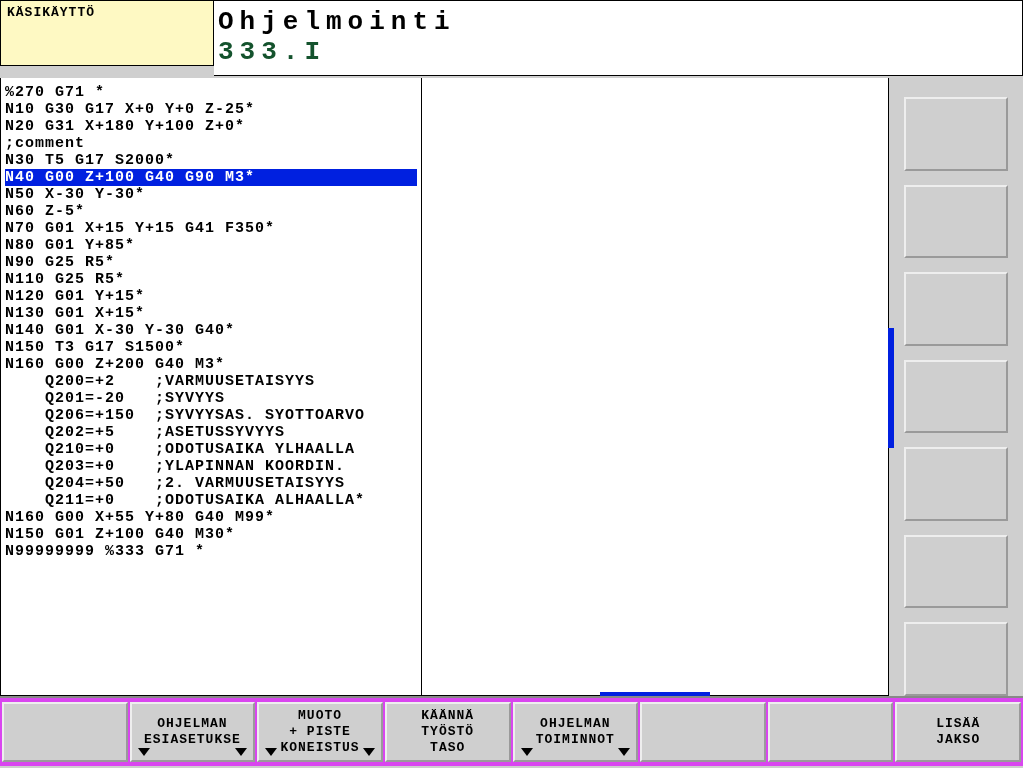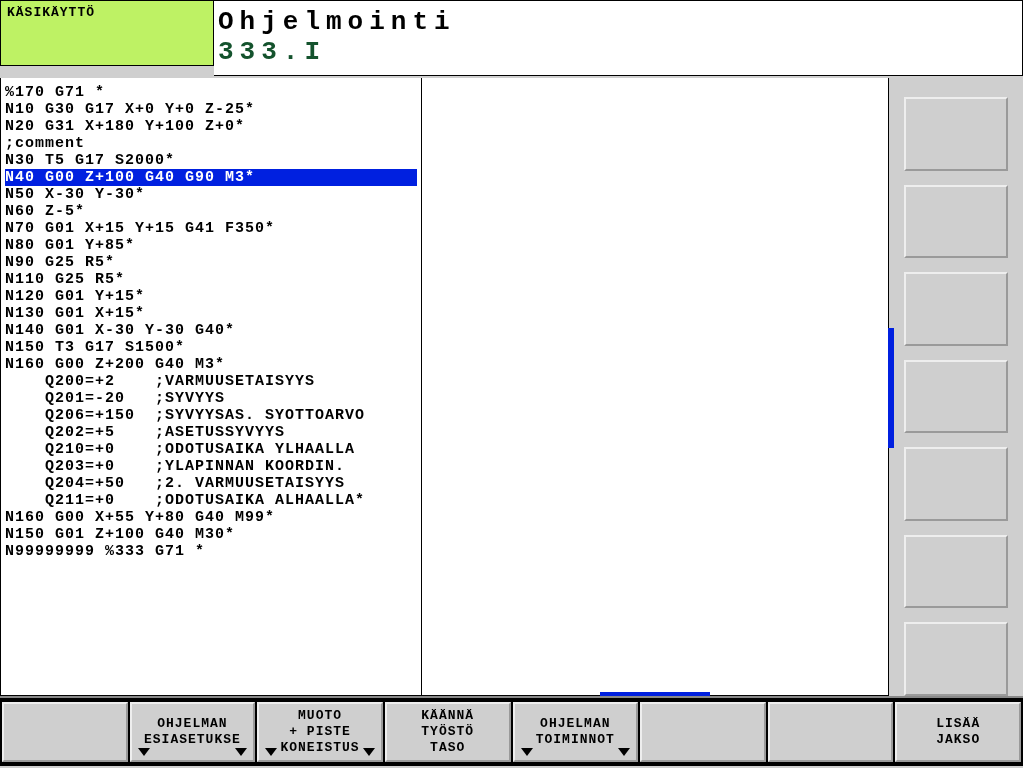--- a/index.html
+++ b/index.html
@@ -14,21 +14,21 @@
   }
   .header-row {
     display: flex;
     height: 78px;
     background: #cfcfcf;
   }
   .mode-box {
     width: 214px;
     height: 66px;
     border: 1px solid #000;
-    background: #bef264;
+    background: #fef9c3;
     padding: 4px 6px;
     font-size: 13px;
     letter-spacing: 1px;
   }
   .title-box {
     flex: 1;
     height: 76px;
     border: 1px solid #000;
     border-left: none;
     background: #fff;
@@ -106,21 +106,21 @@
   .side-btn {
     width: 104px;
     height: 74px;
     background: #cfcfcf;
     border: 2px outset #eee;
   }
   .softkey-row {
     display: flex;
     height: 70px;
     border-top: 2px solid #888;
-    background: #000000;
+    background: #d946ef;
     align-items: center;
     padding: 0 2px;
     gap: 2px;
   }
   .softkey {
     flex: 1;
     height: 60px;
     background: #cfcfcf;
     border: 2px outset #eee;
     display: flex;
@@ -153,21 +153,21 @@
     <span>KÄSIKÄYTTÖ</span>
   </div>
   <div class="title-box">
     <div class="title-line1">Ohjelmointi</div>
     <div class="title-line2">333.I</div>
   </div>
 </div>
 
 <div class="main-area">
   <div class="editor-panel" id="editor">
-      <div class="code-line">%170 G71 *</div>
+      <div class="code-line">%270 G71 *</div>
       <div class="code-line">N10 G30 G17 X+0 Y+0 Z-25*</div>
       <div class="code-line">N20 G31 X+180 Y+100 Z+0*</div>
       <div class="code-line">;comment</div>
       <div class="code-line">N30 T5 G17 S2000*</div>
       <div class="code-line selected">N40 G00 Z+100 G40 G90 M3*</div>
       <div class="code-line">N50 X-30 Y-30*</div>
       <div class="code-line">N60 Z-5*</div>
       <div class="code-line">N70 G01 X+15 Y+15 G41 F350*</div>
       <div class="code-line">N80 G01 Y+85*</div>
       <div class="code-line">N90 G25 R5*</div>

